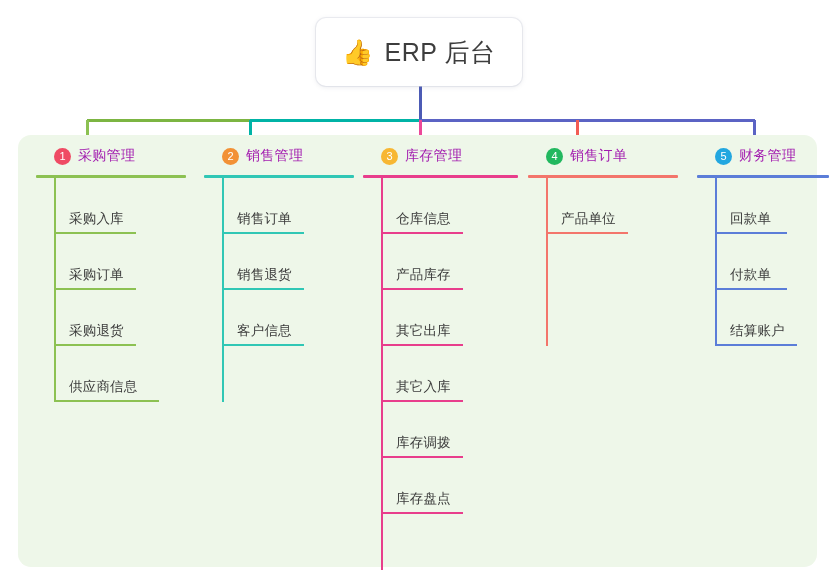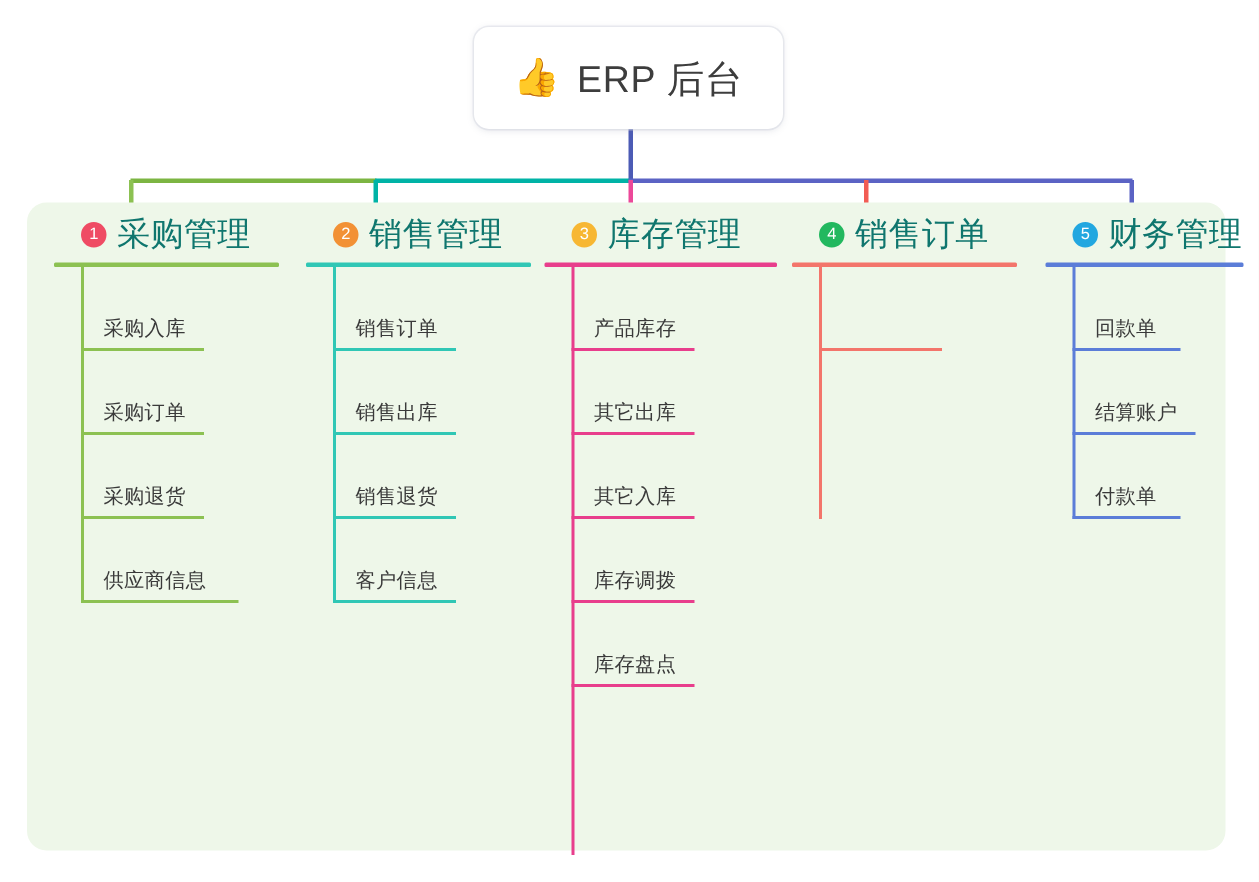--- a/index.html
+++ b/index.html
@@ -91,22 +91,22 @@
     height: 17px;
     border-radius: 50%;
     color: #ffffff;
     font-size: 11px;
     line-height: 17px;
     text-align: center;
     flex: 0 0 auto;
     font-family: "Liberation Sans", sans-serif;
   }
   .branch-title {
-    font-size: 22px;
-    color: #0f766e;
+    font-size: 14px;
+    color: #a21caf;
     white-space: nowrap;
     letter-spacing: 0.3px;
   }
   .branch-underline {
     height: 3px;
     border-radius: 1px;
     margin-top: 6px;
   }
 
   
@@ -205,42 +205,42 @@
           <span class="branch-title">销售管理</span>
         </div>
         <div class="branch-underline" style="background: rgb(48, 199, 181); width: 150px;"></div>
         <div class="leaves">
           <div class="spine" style="background: rgb(48, 199, 181); height: 224px;"></div>
           <div class="leaf">
             <div class="leaf-label">销售订单</div>
             <div class="leaf-underline" style="background: rgb(48, 199, 181); width: 82px;"></div>
           </div>
           <div class="leaf">
-            <div class="leaf-label">销售出库</div>
-            <div class="leaf-underline" style="background: rgb(48, 199, 181); width: 82px;"></div>
-          </div>
-          <div class="leaf">
             <div class="leaf-label">销售退货</div>
             <div class="leaf-underline" style="background: rgb(48, 199, 181); width: 82px;"></div>
           </div>
           <div class="leaf">
             <div class="leaf-label">客户信息</div>
             <div class="leaf-underline" style="background: rgb(48, 199, 181); width: 82px;"></div>
           </div>
         </div>
       </div>
       <div class="branch" style="left: 363px; width: 155px;">
         <div class="branch-head">
           <span class="badge" style="background: rgb(247, 183, 51);">3</span>
           <span class="branch-title">库存管理</span>
         </div>
         <div class="branch-underline" style="background: rgb(232, 62, 140); width: 155px;"></div>
         <div class="leaves">
           <div class="spine" style="background: rgb(232, 62, 140); height: 392px;"></div>
           <div class="leaf">
+            <div class="leaf-label">仓库信息</div>
+            <div class="leaf-underline" style="background: rgb(232, 62, 140); width: 82px;"></div>
+          </div>
+          <div class="leaf">
             <div class="leaf-label">产品库存</div>
             <div class="leaf-underline" style="background: rgb(232, 62, 140); width: 82px;"></div>
           </div>
           <div class="leaf">
             <div class="leaf-label">其它出库</div>
             <div class="leaf-underline" style="background: rgb(232, 62, 140); width: 82px;"></div>
           </div>
           <div class="leaf">
             <div class="leaf-label">其它入库</div>
             <div class="leaf-underline" style="background: rgb(232, 62, 140); width: 82px;"></div>
@@ -257,41 +257,42 @@
       </div>
       <div class="branch" style="left: 528px; width: 150px;">
         <div class="branch-head">
           <span class="badge" style="background: rgb(34, 184, 95);">4</span>
           <span class="branch-title">销售订单</span>
         </div>
         <div class="branch-underline" style="background: rgb(243, 117, 107); width: 150px;"></div>
         <div class="leaves">
           <div class="spine" style="background: rgb(243, 117, 107); height: 168px;"></div>
           <div class="leaf">
+            <div class="leaf-label">产品单位</div>
             <div class="leaf-underline" style="background: rgb(243, 117, 107); width: 82px;"></div>
           </div>
         </div>
       </div>
       <div class="branch" style="left: 697px; width: 132px;">
         <div class="branch-head">
           <span class="badge" style="background: rgb(34, 167, 224);">5</span>
           <span class="branch-title">财务管理</span>
         </div>
         <div class="branch-underline" style="background: rgb(91, 125, 216); width: 132px;"></div>
         <div class="leaves">
           <div class="spine" style="background: rgb(91, 125, 216); height: 168px;"></div>
           <div class="leaf">
             <div class="leaf-label">回款单</div>
             <div class="leaf-underline" style="background: rgb(91, 125, 216); width: 72px;"></div>
           </div>
           <div class="leaf">
+            <div class="leaf-label">付款单</div>
+            <div class="leaf-underline" style="background: rgb(91, 125, 216); width: 72px;"></div>
+          </div>
+          <div class="leaf">
             <div class="leaf-label">结算账户</div>
             <div class="leaf-underline" style="background: rgb(91, 125, 216); width: 82px;"></div>
           </div>
-          <div class="leaf">
-            <div class="leaf-label">付款单</div>
-            <div class="leaf-underline" style="background: rgb(91, 125, 216); width: 72px;"></div>
-          </div>
         </div>
       </div>
     </div>
 
 </div>
 
 </body></html>

